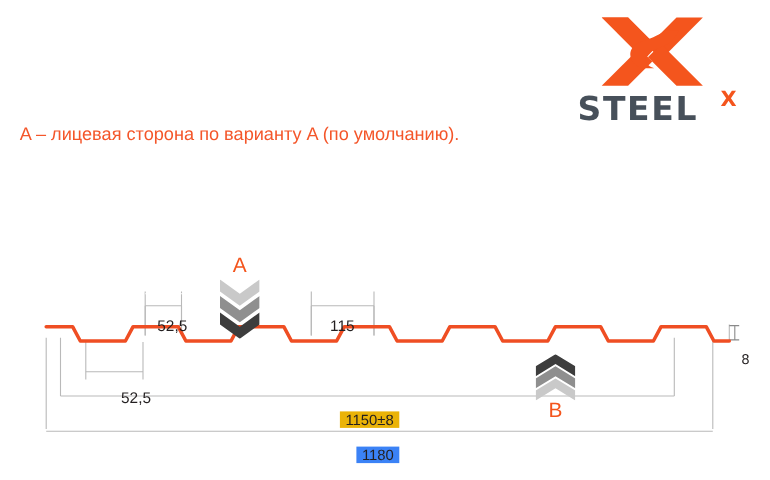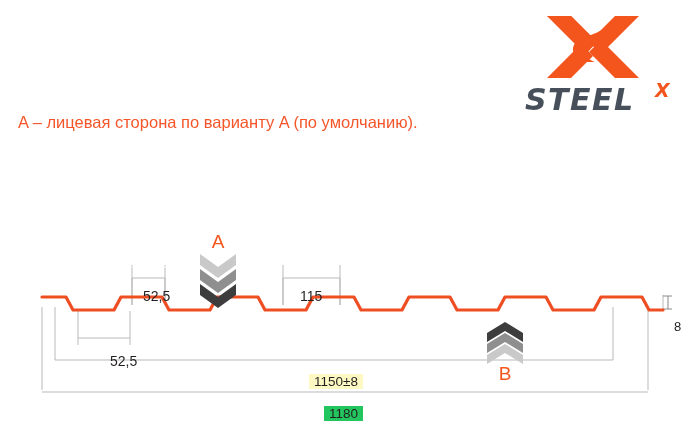--- a/index.html
+++ b/index.html
@@ -34,21 +34,20 @@
     top: 0px;
     width: 100px;
     height: 70px;
   }
   #logo-wordmark {
     position: absolute;
     left: 0px;
     top: 72px;
     width: 165px;
     height: 34px;
-    font-style: italic;
   }
   .wordmark-text {
     position: absolute;
     left: 0px;
     top: 0px;
     font-family: "DejaVu Sans", sans-serif;
     font-size: 30px;
     font-weight: 700;
     letter-spacing: 1.5px;
     color: #47505a;
@@ -132,22 +131,22 @@
     color: #231f20;
     font-family: "Liberation Sans", sans-serif;
     font-weight: 400;
     white-space: nowrap;
     margin-top: 20px;
   }
   #dim-525-top  { left: 143px; top: 268px; font-size: 14px; }
   #dim-525-bot  { left: 110px; top: 333px; font-size: 14px; }
   #dim-115      { left: 300px; top: 268px; font-size: 14px; }
   #dim-8        { left: 674px; top: 299px; font-size: 13px; }
-  #dim-1150     { left: 309px; top: 354px; font-size: 13.5px; background: #fef9c3; padding: 0 5px; }
-  #dim-1180     { left: 324px; top: 386px; font-size: 13.5px; background: #22c55e; padding: 0 5px; }
+  #dim-1150     { left: 309px; top: 354px; font-size: 13.5px; background: #eab308; padding: 0 5px; }
+  #dim-1180     { left: 324px; top: 386px; font-size: 13.5px; background: #3b82f6; padding: 0 5px; }
 </style>
 </head>
 <body>
 
 <div id="page">
 
   <div id="logo-block">
     <div id="logo-mark">
       <svg width="100" height="70" viewBox="0 0 100 70" xmlns="http://www.w3.org/2000/svg">
         <g fill="#f4551d">

